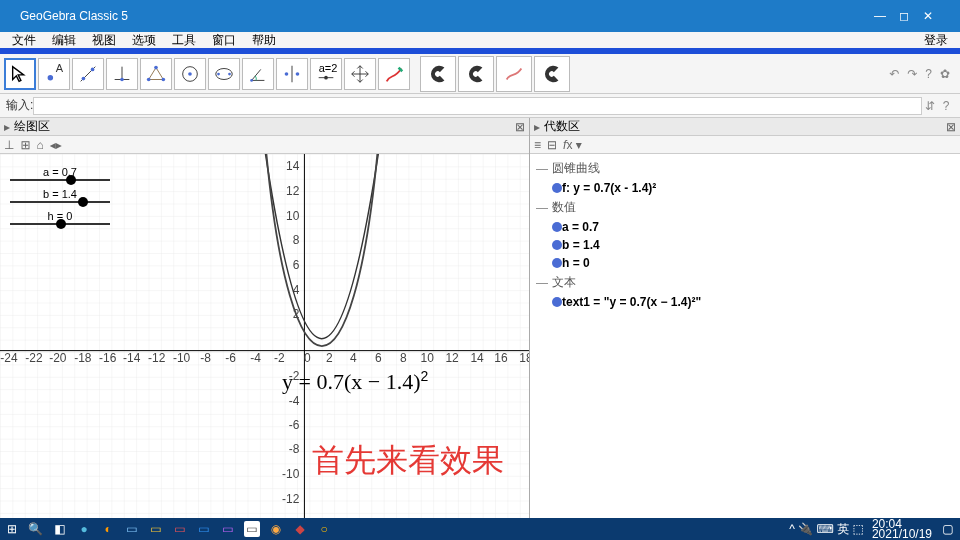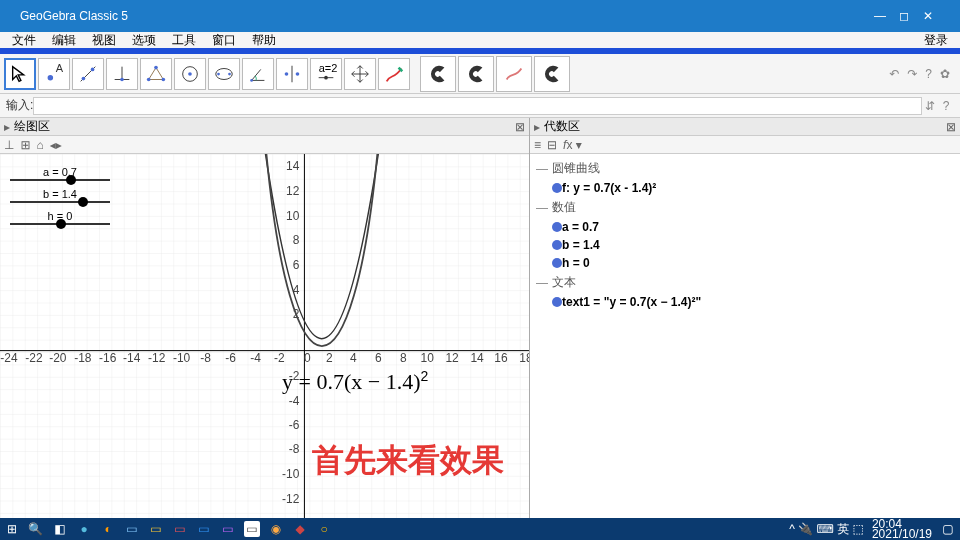--- a/index.html
+++ b/index.html
@@ -29,21 +29,21 @@
 .panel-header .x{margin-left:auto;color:#666;cursor:pointer}
 .panel-toolbar{height:18px;background:#f5f5f5;border-bottom:1px solid #ccc;display:flex;align-items:center;gap:6px;padding:0 4px;font-size:11px;color:#666}
 .graph{flex:1;position:relative;background:#fff;overflow:hidden}
 .grid{position:absolute;inset:0}
 .slider{position:absolute;left:10px;display:flex;flex-direction:column;align-items:center}
 .slider .lbl{font-size:11px;margin-bottom:1px}
 .slider .track{width:100px;height:2px;background:#333;position:relative}
 .slider .thumb{position:absolute;top:-4px;width:10px;height:10px;background:#000;border-radius:50%}
 .formula{position:absolute;font-size:22px;font-family:'Times New Roman',serif}
 .formula sup{font-size:14px}
-.redtext{position:absolute;color:#e53935;font-size:32px;font-weight:700}
+.redtext{position:absolute;color:#e53935;font-size:32px;font-weight:400}
 .algebra{flex:1;overflow:auto;padding:4px 6px}
 .algebra .cat{display:flex;align-items:center;gap:4px;padding:2px 0;color:#555}
 .algebra .item{display:flex;align-items:center;gap:0;padding:2px 0 2px 16px}
 .dot{width:10px;height:10px;border-radius:50%;background:#4a6cd4;flex-shrink:0}
 .dash{color:#888}
 .bold{font-weight:bold}
 .taskbar{height:22px;background:#0b3a6f;display:flex;align-items:center;padding:0 4px;gap:8px;color:#fff;font-size:10px}
 .taskbar .ticon{width:16px;height:16px;display:flex;align-items:center;justify-content:center}
 .taskbar .spacer{flex:1}
 .taskbar .clock{text-align:left;line-height:10px;font-size:9px}

